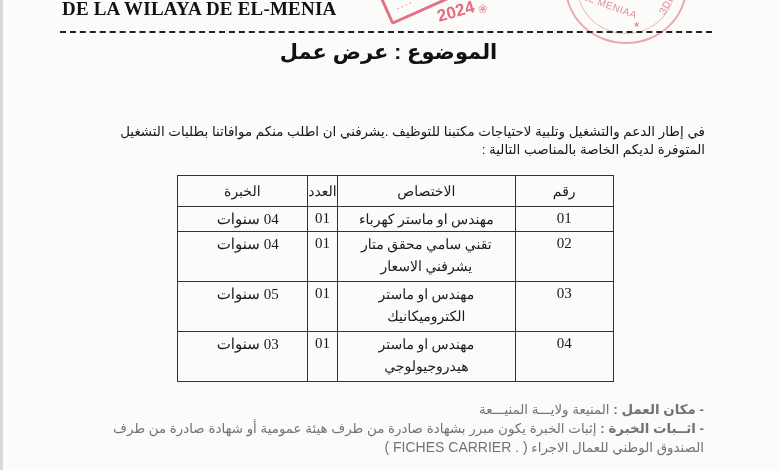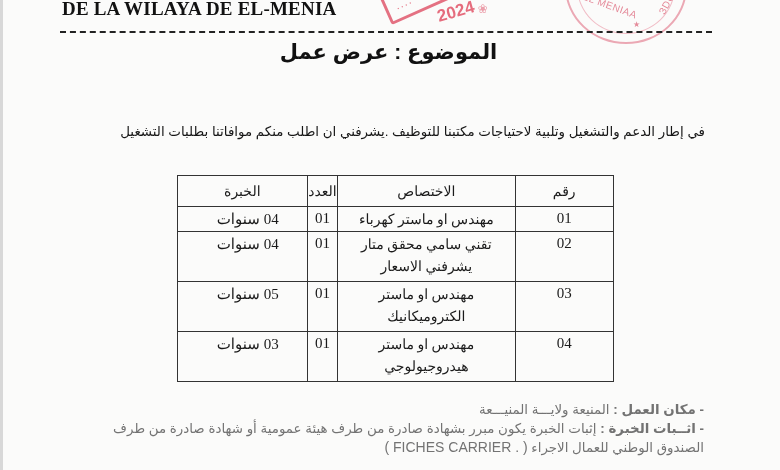--- a/index.html
+++ b/index.html
@@ -99,20 +99,21 @@
   <span class="star">★</span>
   <span class="side">ЗDUIТ</span>
 </div>
 
 <div class="dashed-rule"></div>
 
 <div class="subject">الموضوع : عرض عمل</div>
 
 <div class="intro">
   <div>في إطار الدعم والتشغيل وتلبية لاحتياجات مكتبنا للتوظيف .يشرفني ان اطلب منكم موافاتنا بطلبات التشغيل</div>
+  <div>المتوفرة لديكم الخاصة بالمناصب التالية :</div>
 </div>
 
 <table class="jobs">
   <tbody>
       <tr>
     <th class="c-num">رقم</th>
     <th class="c-spec">الاختصاص</th>
     <th class="c-count">العدد</th>
     <th class="c-exp">الخبرة</th>
   </tr>

